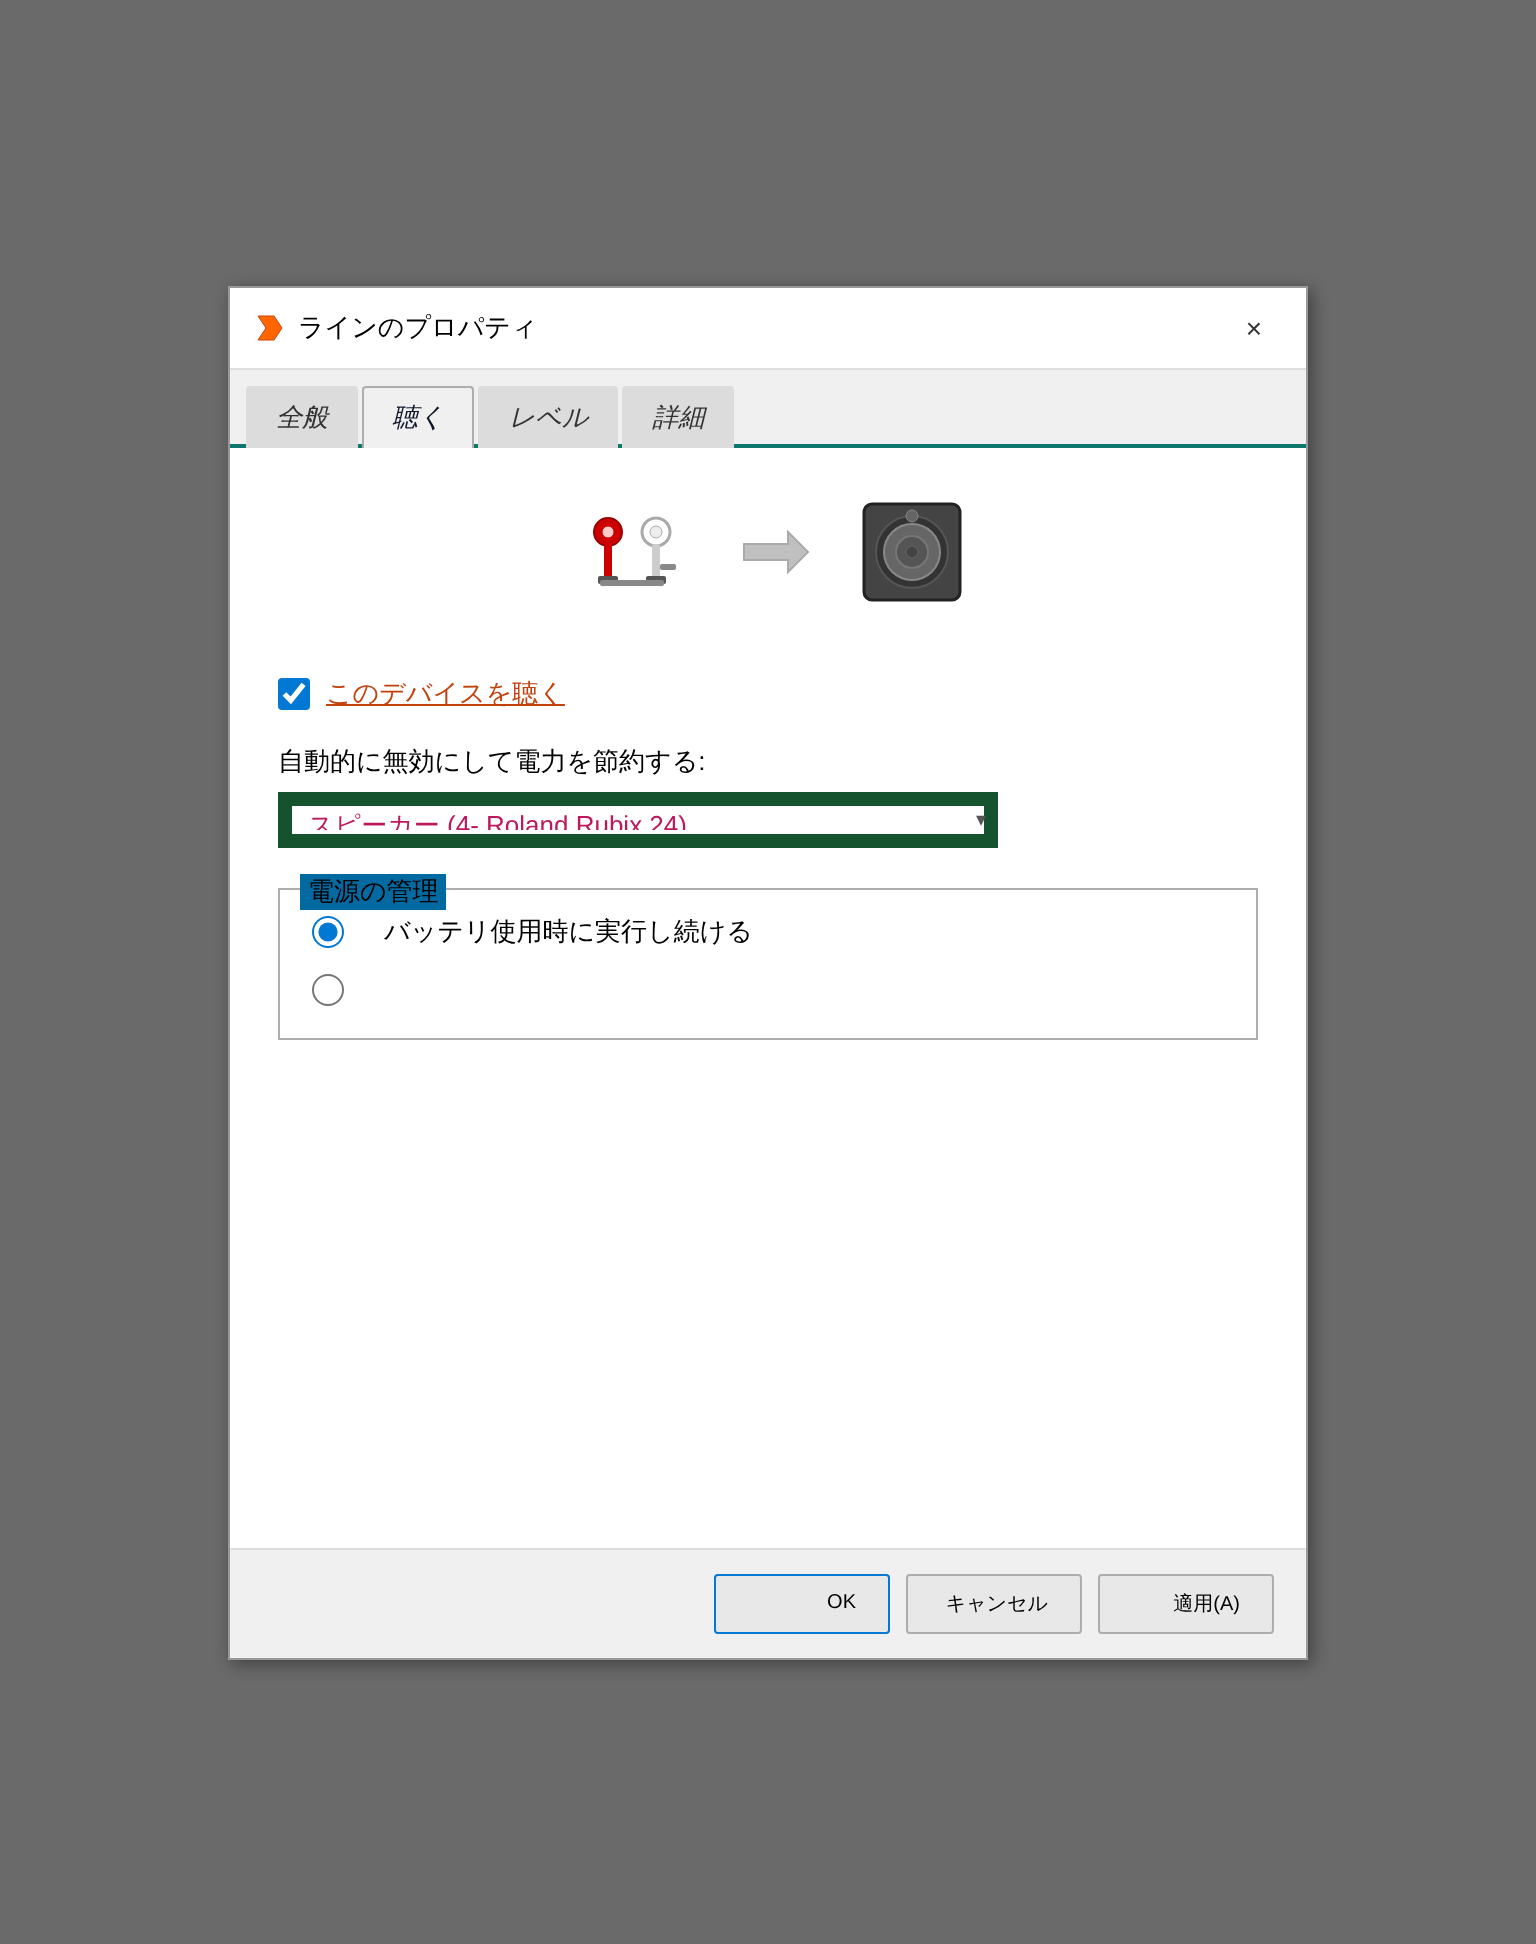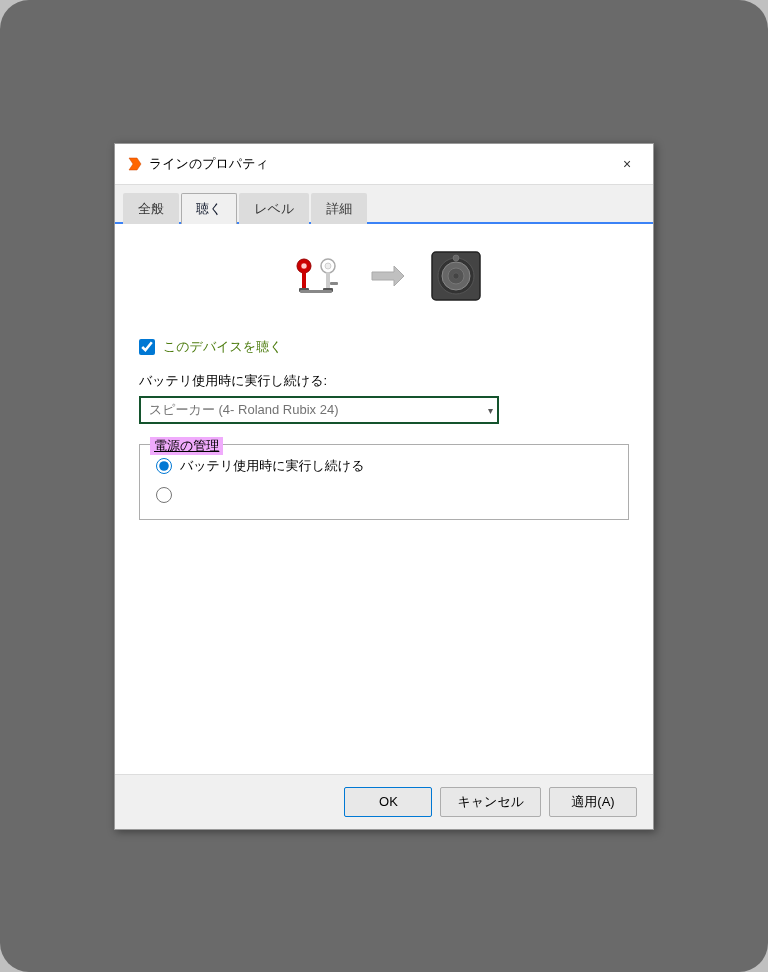--- a/index.html
+++ b/index.html
@@ -21,21 +21,20 @@
     }
 
     .dialog-backdrop {
       position: relative;
       width: 768px;
       height: 972px;
       background: #6a6a6a;
       display: flex;
       justify-content: center;
       align-items: center;
-      border-radius: 29px;
     }
 
     .dialog {
       width: 540px;
       background: #f0f0f0;
       border: 1px solid #999;
       box-shadow: 2px 2px 8px rgba(0,0,0,0.4);
       display: flex;
       flex-direction: column;
     }
@@ -80,23 +79,24 @@
       justify-content: center;
       font-size: 14px;
       color: #333;
       border-radius: 2px;
     }
 
     .tabs-bar {
       background: #f0f0f0;
       display: flex;
       align-items: flex-end;
-      border-bottom: 2px solid #3b82f6;
+      border-bottom: 2px solid #0f766e;
       padding: 0 8px;
       padding-top: 6px;
+      font-style: italic;
     }
 
     .tab {
       padding: 6px 14px;
       cursor: pointer;
       border: 1px solid transparent;
       border-bottom: none;
       margin-right: 2px;
       background: #dcdcdc;
       color: #333;
@@ -173,46 +173,47 @@
 
     .checkbox-row input[type="checkbox"] {
       width: 16px;
       height: 16px;
       cursor: pointer;
       accent-color: #0078d4;
     }
 
     .checkbox-label {
       font-size: 13px;
-      color: #4d7c0f;
+      color: #c2410c;
+      text-decoration: underline;
     }
 
     .playback-label {
       font-size: 13px;
       color: #000;
       margin-bottom: 6px;
     }
 
     .dropdown-wrapper {
       margin-bottom: 20px;
     }
 
     .dropdown-container {
       position: relative;
       width: 360px;
     }
 
     .dropdown-container select {
       width: 100%;
       height: 28px;
-      border: 2px solid #14532d;
+      border: 7px solid #14532d;
       background: #fff;
       padding: 2px 28px 2px 8px;
       font-size: 13px;
-      color: #737373;
+      color: #be185d;
       cursor: pointer;
       outline: none;
       appearance: none;
       -webkit-appearance: none;
       border-radius: 0;
     }
 
     .dropdown-chevron {
       position: absolute;
       right: 6px;
@@ -227,31 +228,30 @@
       border: 1px solid #adadad;
       padding: 12px 16px 16px 16px;
       margin-top: 8px;
       position: relative;
     }
 
     .group-box-legend {
       position: absolute;
       top: -8px;
       left: 10px;
-      background: #f0abfc;
+      background: #0369a1;
       padding: 0 4px;
       font-size: 13px;
       color: #000;
-      text-decoration: underline;
     }
 
     .radio-row {
       display: flex;
       align-items: center;
-      gap: 8px;
+      gap: 20px;
       margin-bottom: 12px;
     }
 
     .radio-row:last-child {
       margin-bottom: 0;
     }
 
     .radio-row input[type="radio"] {
       width: 16px;
       height: 16px;
@@ -272,24 +272,25 @@
       gap: 8px;
       border-top: 1px solid #ddd;
     }
 
     .footer-btn {
       min-width: 88px;
       height: 30px;
       padding: 4px 16px;
       border: 1px solid #adadad;
       background: #e8e8e8;
-      font-size: 13px;
+      font-size: 10px;
       color: #000;
       cursor: pointer;
       border-radius: 2px;
+      text-align: right;
     }
 
     .footer-btn.primary {
       background: #e8e8e8;
       border-color: #0078d4;
     }
   </style>
 </head>
 <body>
 
@@ -359,21 +360,21 @@
             <circle cx="28" cy="10" r="3" fill="#666" stroke="#888" stroke-width="0.5"></circle>
           </svg>
         </div>
       </div>
 
       <div class="checkbox-row">
         <input type="checkbox" id="listen-checkbox" checked="" style="">
         <label for="listen-checkbox" class="checkbox-label">このデバイスを聴く</label>
       </div>
 
-      <div class="playback-label">バッテリ使用時に実行し続ける:</div>
+      <div class="playback-label">自動的に無効にして電力を節約する:</div>
 
       <div class="dropdown-wrapper">
         <div class="dropdown-container">
           <select>
             <option>スピーカー (4- Roland Rubix 24)</option>
           </select>
           <span class="dropdown-chevron">▾</span>
         </div>
       </div>
 

